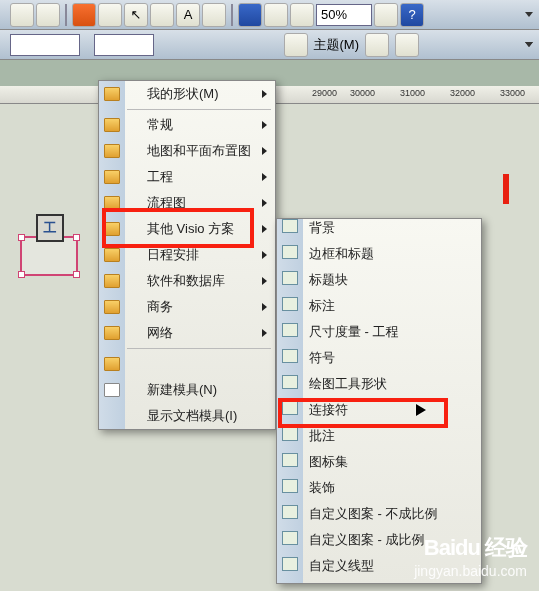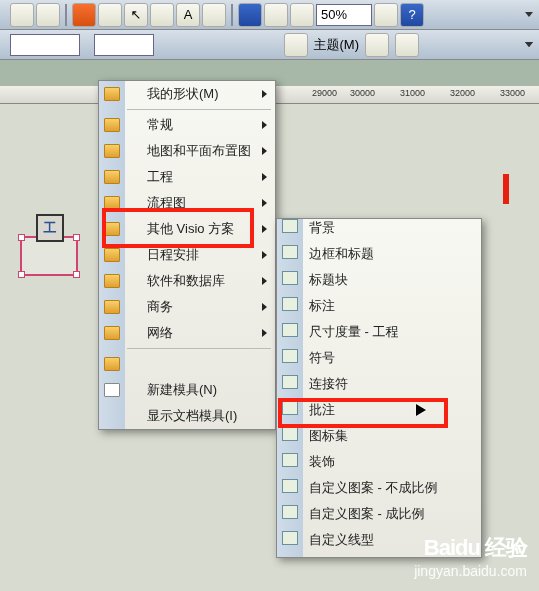--- a/index.html
+++ b/index.html
@@ -191,20 +191,24 @@
     <div class="mi2">
         <div class="ic2"></div>
         <span>尺寸度量 - 工程</span>
       </div>
     <div class="mi2">
         <div class="ic2"></div>
         <span>符号</span>
       </div>
     <div class="mi2">
         <div class="ic2"></div>
+        <span>绘图工具形状</span>
+      </div>
+    <div class="mi2">
+        <div class="ic2"></div>
         <span>连接符</span>
       </div>
     <div class="mi2">
         <div class="ic2"></div>
         <span>批注</span>
       </div>
     <div class="mi2">
         <div class="ic2"></div>
         <span>图标集</span>
       </div>

